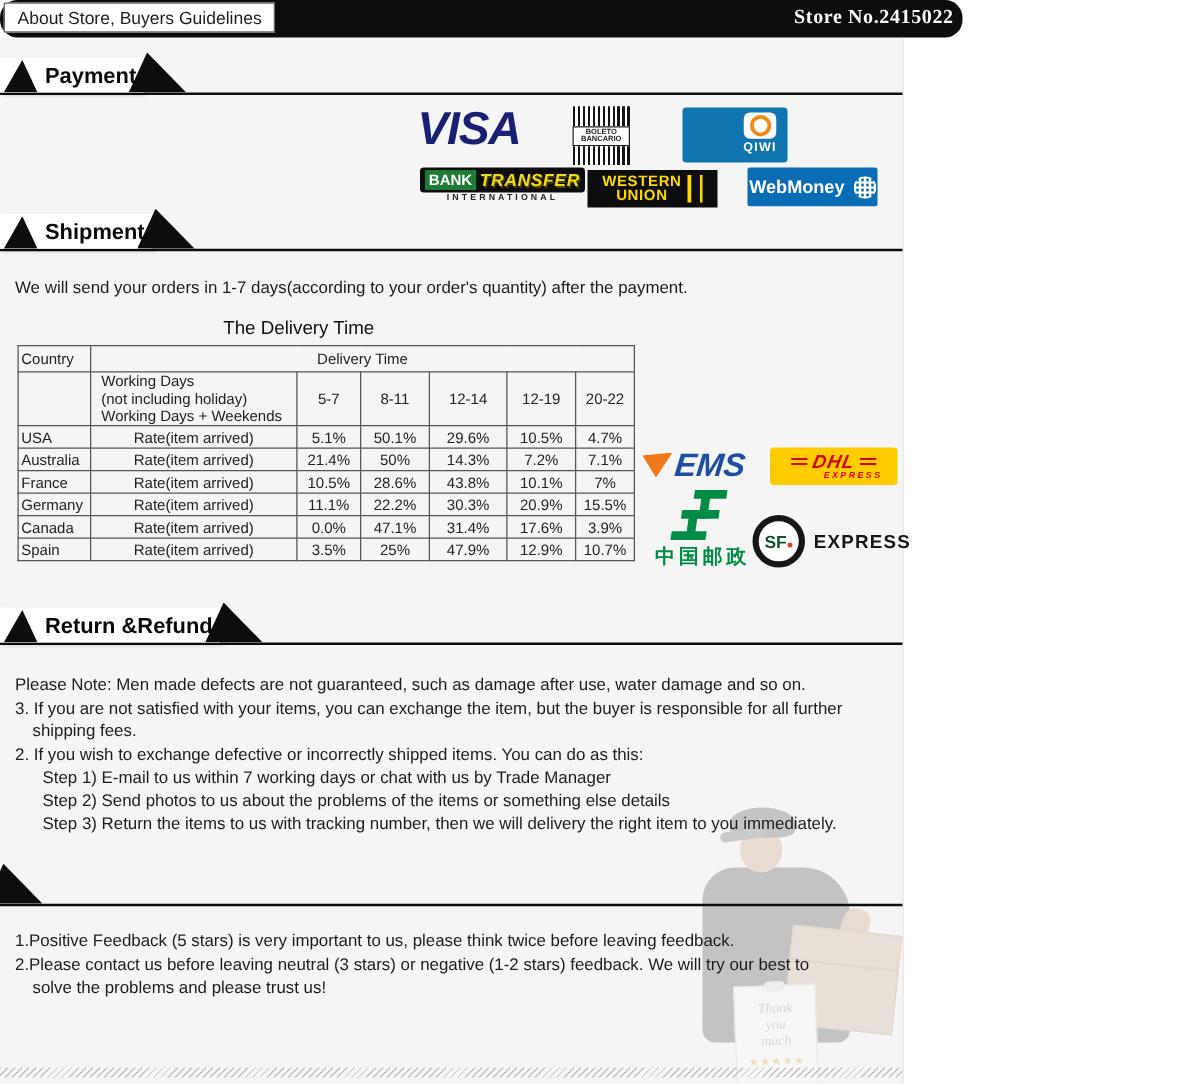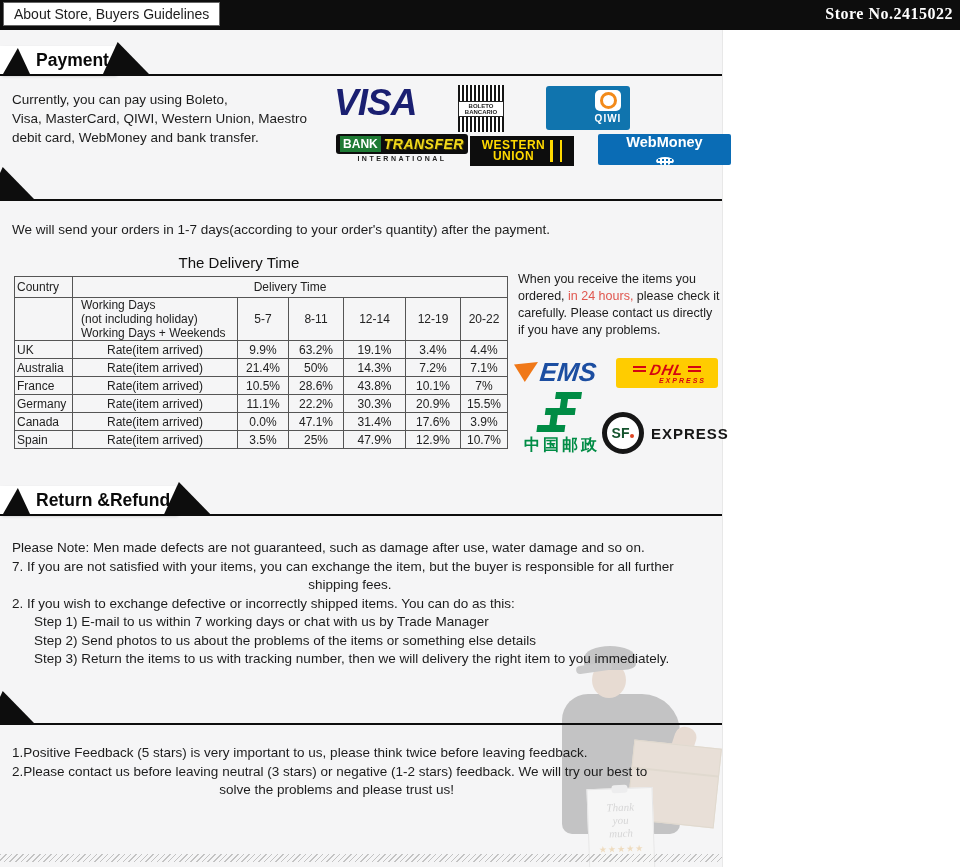--- a/index.html
+++ b/index.html
@@ -1,36 +1,36 @@
 <!DOCTYPE html>
 <html style="--ink: #0d0d0d; --page-bg: #f5f5f6; --text: #1f1f1f; --highlight-red: #e0564e; --visa-blue: #1a1f71; --mc-red: #d9222a; --mc-orange: #f79e1b; --qiwi-blue: #1074ae; --qiwi-orange: #f28a1a; --wu-yellow: #ffd900; --wm-blue: #0a6cb5; --bank-green: #1e7a34; --transfer-yellow: #f0d81c; --ems-blue: #1c4ea1; --ems-orange: #f07818; --dhl-yellow: #ffcc00; --dhl-red: #d40511; --cp-green: #008c45; --star-orange: #dfa13f;"><head>
 <meta charset="utf-8">
 <style>
   html,body{margin:0;padding:0;background:#fff;}
   body{width:960px;height:867px;position:relative;overflow:hidden;
        font-family:"Liberation Sans",sans-serif;color:var(--text,#1f1f1f);}
-  .topbar{position:absolute;left:0;top:0;width:960px;height:30px;background:var(--ink,#0d0d0d);z-index:5;}
+  .topbar{position:absolute;left:0;top:0;width:770px;height:30px;background:var(--ink,#0d0d0d);z-index:5;border-radius:14px;}
   .guide-tab{position:absolute;left:3px;top:2px;height:20px;background:#fff;border:1px solid #666;
        font-size:14px;line-height:20px;padding:1px 10px;color:#1d1d1d;white-space:nowrap;}
   .store-no{position:absolute;right:7px;top:5px;color:#fff;font-family:"Liberation Serif",serif;
        font-weight:bold;font-size:16px;letter-spacing:.5px;}
   .content{position:absolute;left:0;top:30px;width:722px;height:837px;background:var(--page-bg,#f5f5f6);
        border-right:1px solid #e8e8e8;}
   
   .sec{position:absolute;left:0;width:722px;height:30px;display:flex;align-items:flex-end;
        border-bottom:2px solid var(--ink,#0d0d0d);z-index:3;}
   .lbl-box{background:#fff;display:flex;align-items:flex-end;height:28px;padding:0 0 0 3px;
        box-shadow:2px 2px 3px rgba(0,0,0,.22);}
   .tri-l{width:27px;height:26px;background:var(--ink,#0d0d0d);clip-path:polygon(0 100%,55% 0,100% 100%);}
   .lbl{font-size:17.5px;font-weight:bold;color:#0a0a0a;line-height:27px;padding:0 6px 0 6px;white-space:nowrap;}
   .tri-r{width:46px;height:32px;background:var(--ink,#0d0d0d);clip-path:polygon(0 100%,32% 0,100% 100%);margin-left:-12px;}
   
   .tblock{position:absolute;font-size:13.5px;line-height:19px;color:#1c1c1c;z-index:1;}
   .rline{line-height:18.5px;white-space:nowrap;}
-  .ind1{padding-left:14px;text-align:center;} .ind2{padding-left:22px;}
+  .ind1{padding-left:14px;} .ind2{padding-left:22px;}
   
   .visa{position:absolute;left:334px;top:52px;font-size:37px;font-weight:bold;font-style:italic;
        color:var(--visa-blue,#1a1f71);letter-spacing:-1px;z-index:1;}
   .boleto{position:absolute;left:458px;top:55px;width:46px;height:47px;background:#fff;display:flex;
        flex-direction:column;z-index:1;}
   .bar-strip{flex:1;background:repeating-linear-gradient(90deg,#141414 0 2px,#fff 2px 4px);}
   .boleto-lbl{border:1px solid #222;background:#fff;text-align:center;font-size:6px;font-weight:bold;
        line-height:6px;padding:1px 0;}
   .qiwi{position:absolute;left:546px;top:56px;width:44px;height:44px;background:var(--qiwi-blue,#1074ae);
        border-radius:3px;display:flex;flex-direction:column;align-items:center;z-index:1;padding-left:40px;}
@@ -46,22 +46,22 @@
   .bank{position:absolute;left:336px;top:104px;width:132px;text-align:center;z-index:1;}
   .bank-box{background:#0d0d0d;border-radius:3px;padding:2px 4px;display:flex;align-items:flex-start;gap:3px;justify-content:center;}
   .bank-word{background:var(--bank-green,#1e7a34);color:#fff;font-weight:bold;font-size:12px;padding:1px 3px;line-height:14px;}
   .transfer-word{color:var(--transfer-yellow,#f0d81c);font-style:italic;font-weight:bold;font-size:14px;
        letter-spacing:.5px;text-shadow:1px 1px 0 #4d4200;}
   .intl{font-size:7px;letter-spacing:2.5px;color:#222;font-weight:bold;margin-top:1px;}
   .wu{position:absolute;left:470px;top:106px;width:104px;height:30px;background:#0d0d0d;display:flex;
        align-items:center;justify-content:center;gap:5px;z-index:1;}
   .wu-lines{text-align:center;color:var(--wu-yellow,#ffd900);font-weight:bold;line-height:11px;font-size:12px;letter-spacing:.5px;}
   .wu-bars{width:7px;height:22px;border-left:3px solid var(--wu-yellow,#ffd900);border-right:2px solid var(--wu-yellow,#ffd900);}
-  .wm{position:absolute;left:598px;top:104px;width:133px;height:31px;background:var(--wm-blue,#0a6cb5);
-       display:flex;align-items:center;justify-content:center;gap:7px;border-radius:2px;z-index:1;flex-direction:column;}
+  .wm{position:absolute;left:598px;top:104px;width:104px;height:31px;background:var(--wm-blue,#0a6cb5);
+       display:flex;align-items:center;justify-content:center;gap:7px;border-radius:2px;z-index:1;}
   .wm-txt{color:#fff;font-size:14.5px;font-weight:bold;}
   .wm-globe{width:18px;height:18px;border-radius:50%;background-color:#fff;
        background-image:radial-gradient(circle,var(--wm-blue,#0a6cb5) 1px,transparent 1.3px);
        background-size:4px 4px;background-position:1px 1px;}
   
   .dt{position:absolute;left:14px;top:246px;border-collapse:collapse;table-layout:fixed;width:493px;z-index:1;}
   .dt td{border:1px solid #555;font-size:12px;color:#222;padding:0 2px;height:17px;background:transparent;}
   .r-head1 td{height:20px;}
   .c-wd div{font-size:12px;line-height:14px;text-align:left;padding-left:6px;}
   .c-center{text-align:center;}
@@ -134,25 +134,20 @@
   </div>
 
   <div class="sec" style="top:14px">
     <div class="lbl-box">
       <span class="tri-l"></span>
       <span class="lbl">Payment</span>
     </div>
     <span class="tri-r"></span>
   </div>
 
-  <div class="tblock" style="left:12px;top:60px">
-    <div>Currently, you can pay using Boleto,</div>
-    <div>Visa, MasterCard, QIWI, Western Union, Maestro</div>
-    <div>debit card, WebMoney and bank transfer.</div>
-  </div>
 
   <div class="visa">VISA</div>
 
   <div class="boleto">
     <div class="bar-strip"></div>
     <div class="boleto-lbl">
       <div>BOLETO</div>
       <div>BANCARIO</div>
     </div>
     <div class="bar-strip"></div>
@@ -181,20 +176,24 @@
     </div>
     <div class="wu-bars"></div>
   </div>
 
   <div class="wm">
     <span class="wm-txt">WebMoney</span>
     <span class="wm-globe"></span>
   </div>
 
   <div class="sec" style="top:139px">
+    <div class="lbl-box">
+      <span class="tri-l"></span>
+      <span class="lbl">Shipment</span>
+    </div>
     <span class="tri-r"></span>
   </div>
 
   <div class="tblock" style="left:12px;top:190px">We will send your orders in 1-7 days(according to your order's quantity) after the payment.</div>
 
   <div class="dt-title">The Delivery Time</div>
 
   <table class="dt">
     <colgroup>
         <col style="width:58px">
@@ -217,27 +216,27 @@
         <div>(not including holiday)</div>
         <div>Working Days + Weekends</div>
       </td>
       <td class="c-center">5-7</td>
       <td class="c-center">8-11</td>
       <td class="c-center">12-14</td>
       <td class="c-center">12-19</td>
       <td class="c-center">20-22</td>
     </tr>
     <tr>
-      <td class="c-country">UK</td>
-      <td class="c-center">Rate(item arrived)</td>
-      <td class="c-center">9.9%</td>
-      <td class="c-center">63.2%</td>
-      <td class="c-center">19.1%</td>
-      <td class="c-center">3.4%</td>
-      <td class="c-center">4.4%</td>
+      <td class="c-country">USA</td>
+      <td class="c-center">Rate(item arrived)</td>
+      <td class="c-center">5.1%</td>
+      <td class="c-center">50.1%</td>
+      <td class="c-center">29.6%</td>
+      <td class="c-center">10.5%</td>
+      <td class="c-center">4.7%</td>
     </tr>
     <tr>
       <td class="c-country">Australia</td>
       <td class="c-center">Rate(item arrived)</td>
       <td class="c-center">21.4%</td>
       <td class="c-center">50%</td>
       <td class="c-center">14.3%</td>
       <td class="c-center">7.2%</td>
       <td class="c-center">7.1%</td>
     </tr>
@@ -273,21 +272,20 @@
       <td class="c-center">Rate(item arrived)</td>
       <td class="c-center">3.5%</td>
       <td class="c-center">25%</td>
       <td class="c-center">47.9%</td>
       <td class="c-center">12.9%</td>
       <td class="c-center">10.7%</td>
     </tr>
   </tbody>
     </table>
 
-  <div class="note"><span>When you receive the items you ordered, </span><span class="hl">in 24 hours,</span><span> please check it carefully. Please contact us directly if you have any problems.</span></div>
 
   <div class="ems">
     <span class="ems-wing"></span>
     <span class="ems-txt">EMS</span>
   </div>
 
   <div class="dhl">
     <div class="dhl-row">
       <span class="dhl-dash"></span>
       <span class="dhl-txt">DHL</span>
@@ -319,21 +317,21 @@
   <div class="sec" style="top:454px">
     <div class="lbl-box">
       <span class="tri-l"></span>
       <span class="lbl">Return &amp;Refund</span>
     </div>
     <span class="tri-r"></span>
   </div>
 
   <div class="tblock" style="left:12px;top:509px">
     <div class="rline">Please Note: Men made defects are not guaranteed, such as damage after use, water  damage and so on.</div>
-    <div class="rline">7. If you are not satisfied with your items, you can exchange the item, but the buyer is responsible for all further</div>
+    <div class="rline">3. If you are not satisfied with your items, you can exchange the item, but the buyer is responsible for all further</div>
     <div class="rline ind1">shipping fees.</div>
     <div class="rline">2. If you wish to exchange defective or incorrectly shipped items. You can do as this:</div>
     <div class="rline ind2">Step 1) E-mail to us within 7 working days or chat with us by Trade Manager</div>
     <div class="rline ind2">Step 2) Send photos to us about the problems of the items or something else details</div>
     <div class="rline ind2">Step 3) Return the items to us with tracking number, then we will delivery the right item to you immediately.</div>
   </div>
 
   <div class="sec" style="top:663px">
     <span class="tri-r"></span>
   </div>

